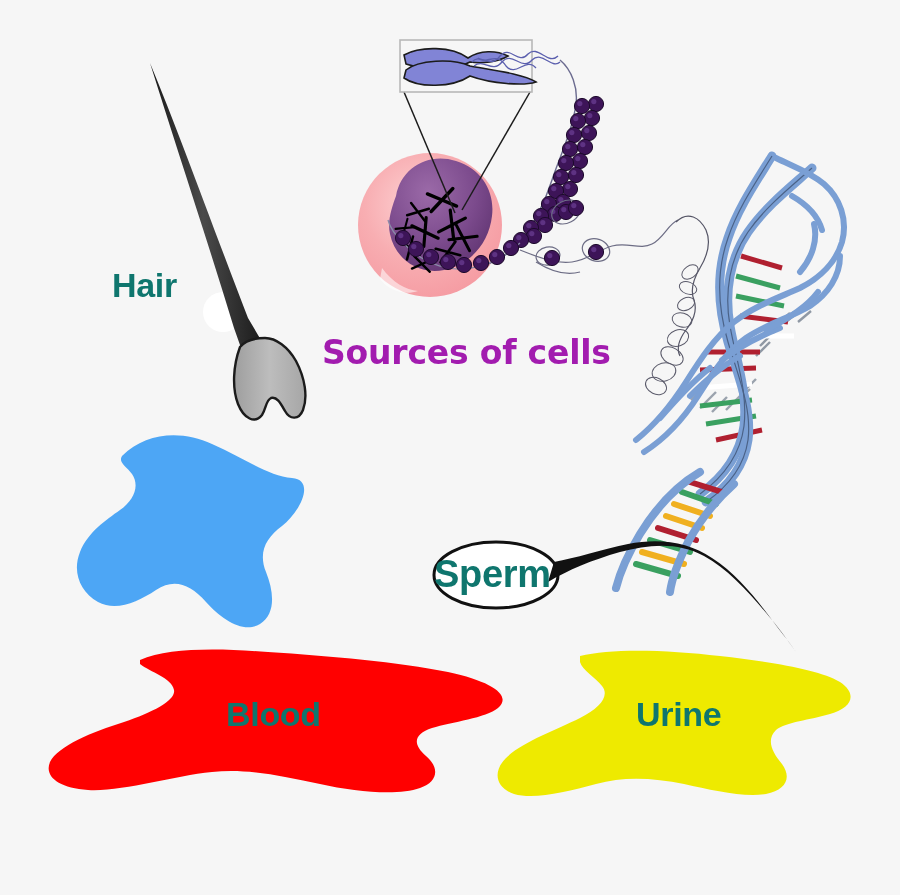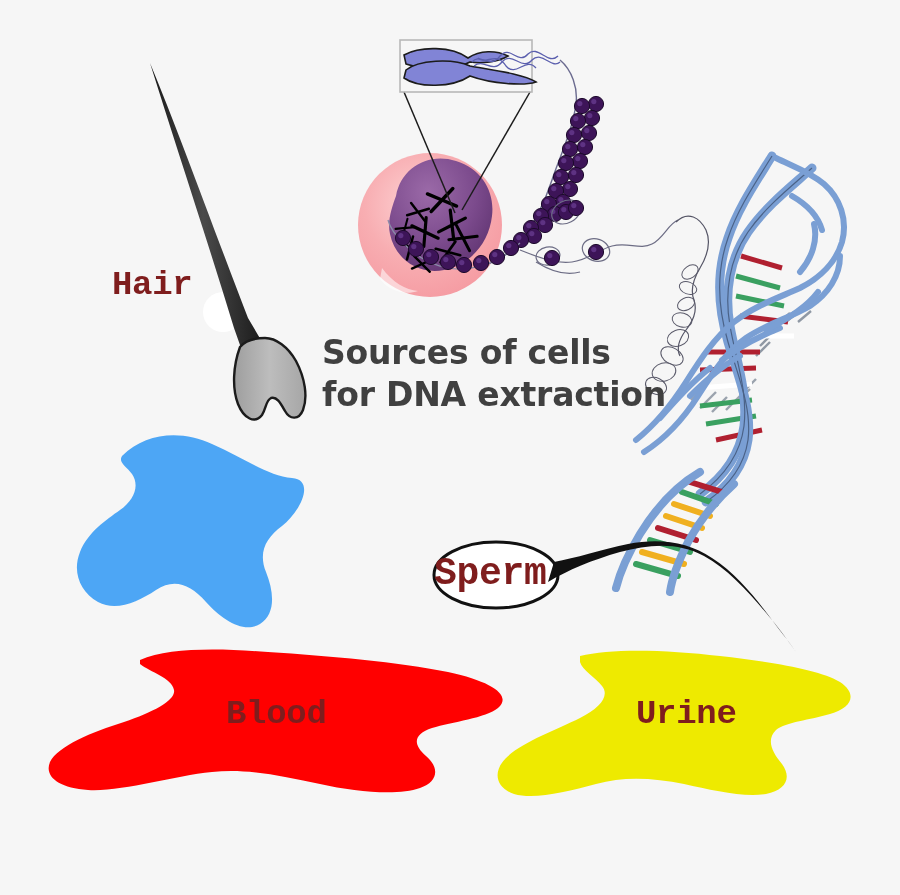--- a/index.html
+++ b/index.html
@@ -18,39 +18,39 @@
   #poster svg.layer {
     position: absolute;
     left: 0;
     top: 0;
     width: 900px;
     height: 895px;
     display: block;
   }
   .lbl {
     position: absolute;
-    font-family: Liberation Mono, monospace;
+    font-family: Liberation Sans, sans-serif;
     font-weight: bold;
-    color: #7f1d1d;
+    color: #0f766e;
     white-space: pre;
     line-height: 1.12;
     letter-spacing: -0.3px;
   }
   .lbl-hair   { left: 112px; top: 266px; font-size: 34px; }
   .lbl-saliva { left: 128px; top: 511px; font-size: 34px; }
   .lbl-blood  { left: 226px; top: 695px; font-size: 34px; }
   .lbl-urine  { left: 636px; top: 695px; font-size: 34px; }
   .lbl-sperm  { left: 434px; top: 553px; font-size: 38px; }
   .title {
     position: absolute;
     left: 322px;
     top: 332px;
     font-size: 33px;
     font-weight: bold;
-    color: #404040;
+    color: #a21caf;
     line-height: 1.28;
     letter-spacing: -0.2px;
   }
   .title span { display: block; }
 </style>
 </head>
 <body>
 
 <div id="poster">
 
@@ -320,21 +320,20 @@
       <ellipse cx="496" cy="575" rx="62" ry="33" fill="#ffffff" stroke="#111111" stroke-width="3"></ellipse>
       <path d="M554 562 C 576 558, 600 550, 628 544 C 660 538, 688 542, 712 558
                C 740 576, 760 604, 778 628 C 786 638, 792 646, 796 652
                C 790 644, 782 632, 772 620 C 752 596, 730 570, 704 556
                C 678 542, 650 544, 620 552 C 592 560, 568 570, 548 582 Z" fill="#111111"></path>
     </g>
   </svg>
 
   <div class="title">
     <span>Sources of cells</span>
-    <span>for DNA extraction</span>
   </div>
 
   <div class="lbl lbl-hair">Hair</div>
   <div class="lbl lbl-blood">Blood</div>
   <div class="lbl lbl-urine">Urine</div>
   <div class="lbl lbl-sperm">Sperm</div>
 
 </div>
 
 </body></html>

